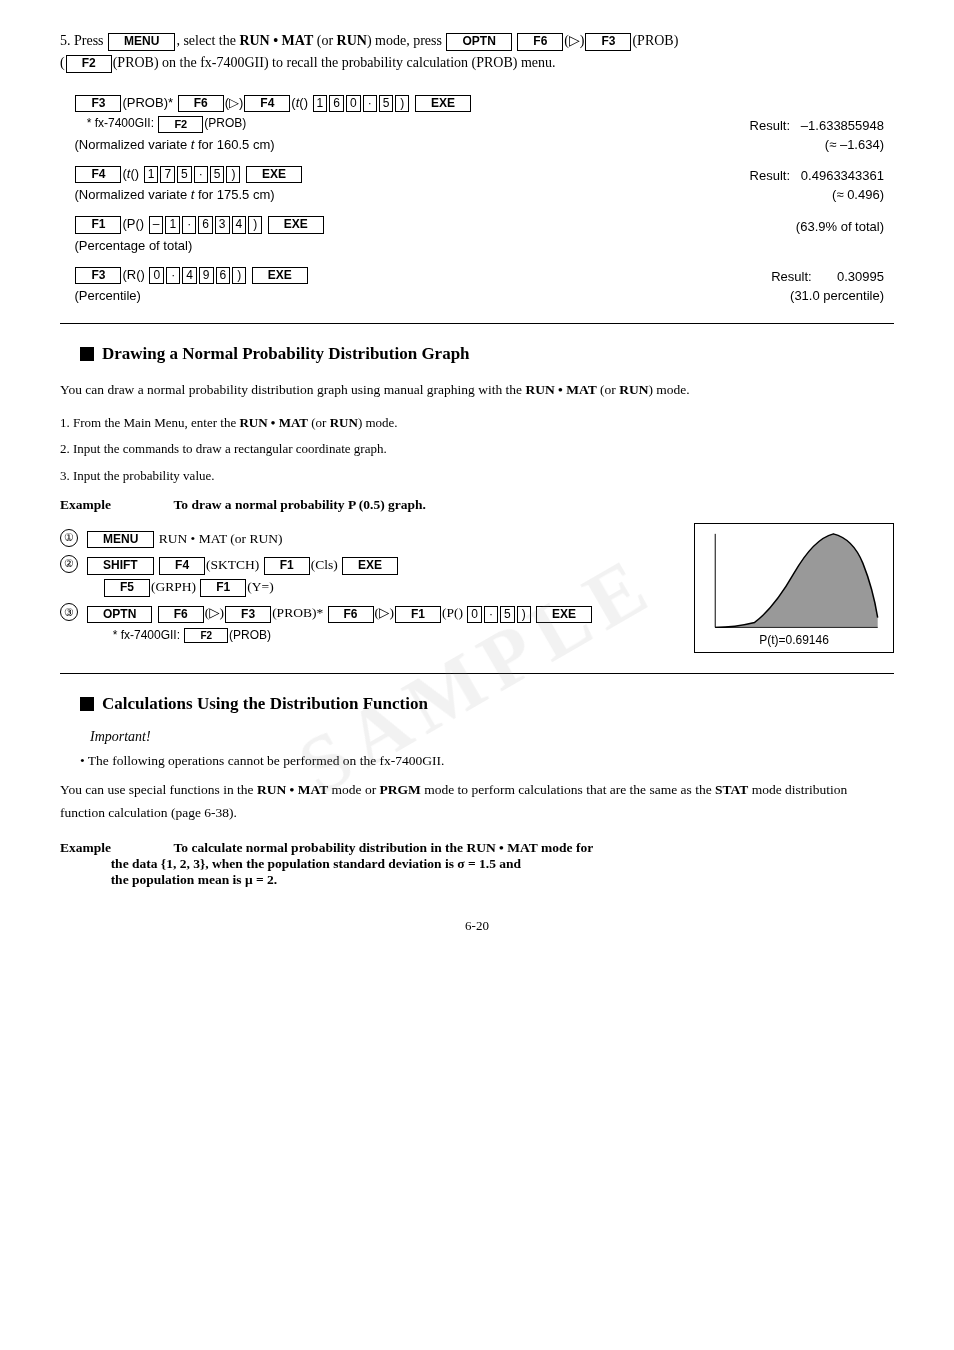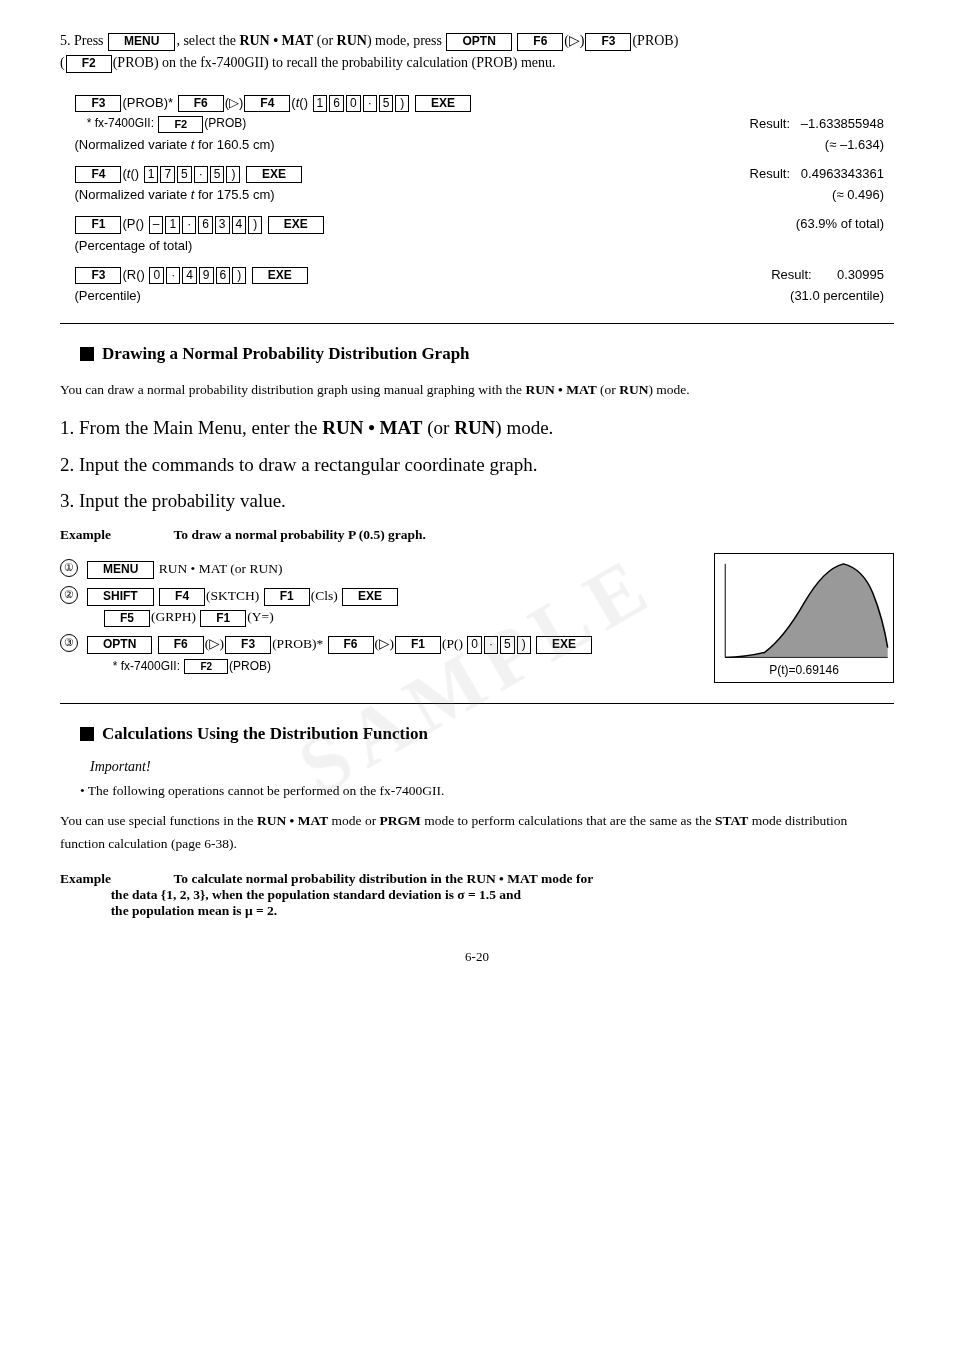--- a/index.html
+++ b/index.html
@@ -47,21 +47,21 @@
       text-align: center;
     }
     .italic { font-style: italic; }
     
     
     .calc-display {
       margin: 14px 0;
     }
     .calc-display-row {
       display: flex;
-      align-items: flex-start;
+      align-items: flex-end;
       margin: 4px 0;
     }
     .calc-keys {
       min-width: 320px;
       font-size: 13px;
       font-family: Arial, sans-serif;
     }
     .calc-result-area {
       flex: 1;
       text-align: right;
@@ -96,21 +96,21 @@
     }
     
     
     .body-text {
       font-size: 13.5px;
       line-height: 1.7;
       margin: 8px 0;
     }
     
     .list-item {
-      font-size: 19px;
+      font-size: 13px;
       line-height: 1.7;
       margin: 4px 0;
     }
     
     .example-block {
       margin: 10px 0;
     }
     .example-label {
       font-size: 13.5px;
       font-weight: bold;
@@ -154,21 +154,21 @@
     
     .graph-container {
       display: flex;
       align-items: flex-start;
       margin: 10px 0;
     }
     .graph-steps {
       flex: 1;
     }
     .graph-image {
-      width: 180px;
+      width: 200px;
       height: 130px;
       border: 1.5px solid #000;
       margin-left: 20px;
       display: flex;
       align-items: flex-end;
       justify-content: center;
       padding: 5px;
       position: relative;
       flex-shrink: 0;
     }

